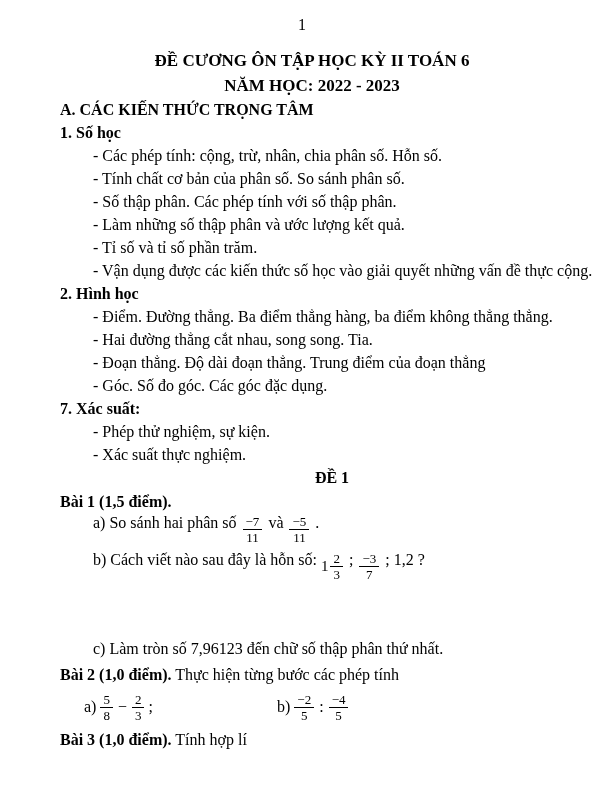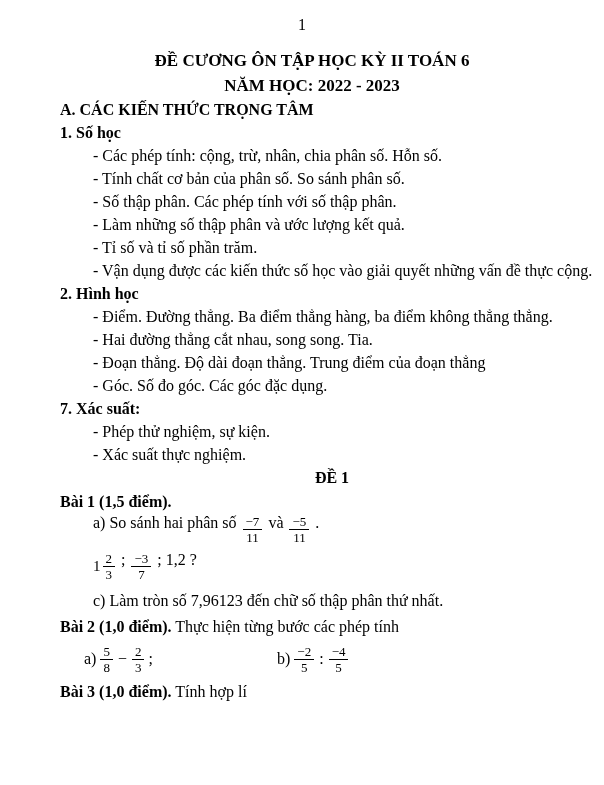--- a/index.html
+++ b/index.html
@@ -49,21 +49,21 @@
   .bai { line-height: 25px; }
   .bai .lbl { font-weight: bold; }
   .ex-line {
     padding-left: 33px;
     min-height: 37px;
     display: flex;
     align-items: flex-start;
     gap: 4px;
     white-space: nowrap;
   }
-  .ex-plain { padding-left: 33px; line-height: 26px; }
+  .ex-plain { padding-left: 33px; line-height: 26px; margin-top: 48px; }
   .frac {
     display: inline-block;
     text-align: center;
     vertical-align: middle;
     font-size: 13px;
     line-height: 15px;
     margin: 0 2px;
   }
   .frac .num {
     display: block;
@@ -120,20 +120,21 @@
       </span>
     <span>và</span>
     <span class="frac">
         <span class="num">−5</span>
         <span class="den">11</span>
       </span>
     <span>.</span>
   </div>
 
   <div class="ex-line">
+    <span>b) Cách viết nào sau đây là hỗn số:</span>
     <span class="mixed">
       <span class="whole">1</span>
         <span class="frac">
           <span class="num">2</span>
           <span class="den">3</span>
         </span>
     </span>
     <span>;</span>
     <span class="frac">
         <span class="num">−3</span>

